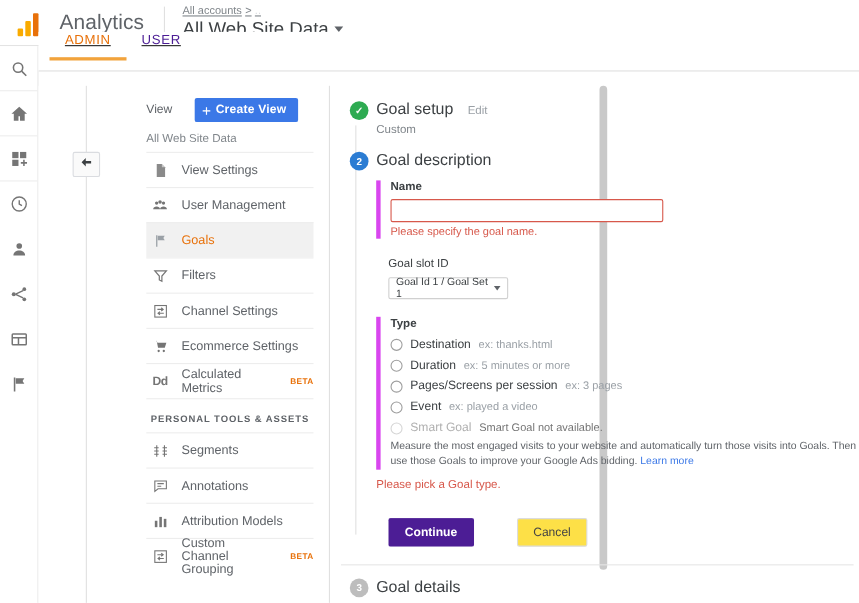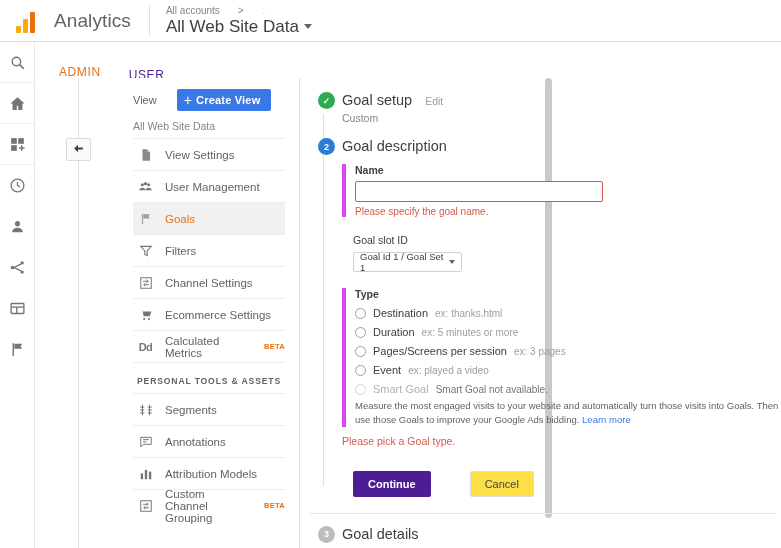--- a/index.html
+++ b/index.html
@@ -23,21 +23,21 @@
   .bar { width: 5px; border-radius: 1px; margin-right: 2px; }
   .bar.b1 { height: 7px;  background: #f9ab00; }
   .bar.b2 { height: 14px; background: #f9ab00; }
   .bar.b3 { height: 21px; background: #e8710a; }
   .brand {
     font-size: 19px; color: #5f6368; margin-left: 10px;
     font-weight: 400; letter-spacing: .1px;
   }
   .hdr-sep { width: 1px; height: 30px; background: #e0e0e0; margin: 0 16px 0 18px; }
   .crumbs { display: flex; flex-direction: column; justify-content: center; }
-  .crumb-line { font-size: 10px; color: #80868b; display: flex; align-items: center; gap: 18px; }
+  .crumb-line { font-size: 10px; color: #80868b; display: flex; align-items: center; gap: 3px; text-decoration: underline; }
   .crumb-ghost { color: #dadce0; font-size: 10px; }
   .acct-title { font-size: 17px; color: #3c4043; display: flex; align-items: center; gap: 5px; margin-top: 1px; }
   .caret-dn {
     width: 0; height: 0; border-left: 4px solid transparent;
     border-right: 4px solid transparent; border-top: 5px solid #5f6368;
     display: inline-block;
   }
 
   
   .rail {
@@ -47,24 +47,24 @@
   }
   .rail-item {
     height: 41px; display: flex; align-items: center; justify-content: center;
     color: #757575;
   }
   .rail-item.sep { border-bottom: 1px solid #ededed; }
   .rail-item svg { display: block; }
 
   
   .tabs {
-    position: absolute; top: 56px; left: 35px;
+    position: absolute; top: 29px; left: 35px;
     width: 746px; height: 36px;
     background: #fff; border-bottom: 1px solid #e0e0e0;
-    display: flex; align-items: flex-end; padding-left: 10px;
+    display: flex; align-items: flex-start; padding-left: 10px; text-decoration: underline;
   }
   .tab {
     font-size: 12px; letter-spacing: .6px; color: #4c1d95;
     padding: 0 14px 9px 14px; cursor: pointer;
   }
   .tab.active { color: #e8710a; border-bottom: 3px solid #f2a33c; }
 
   
   .panel { position: absolute; top: 78px; left: 35px; width: 746px; height: 470px; background: #fff; }
 

